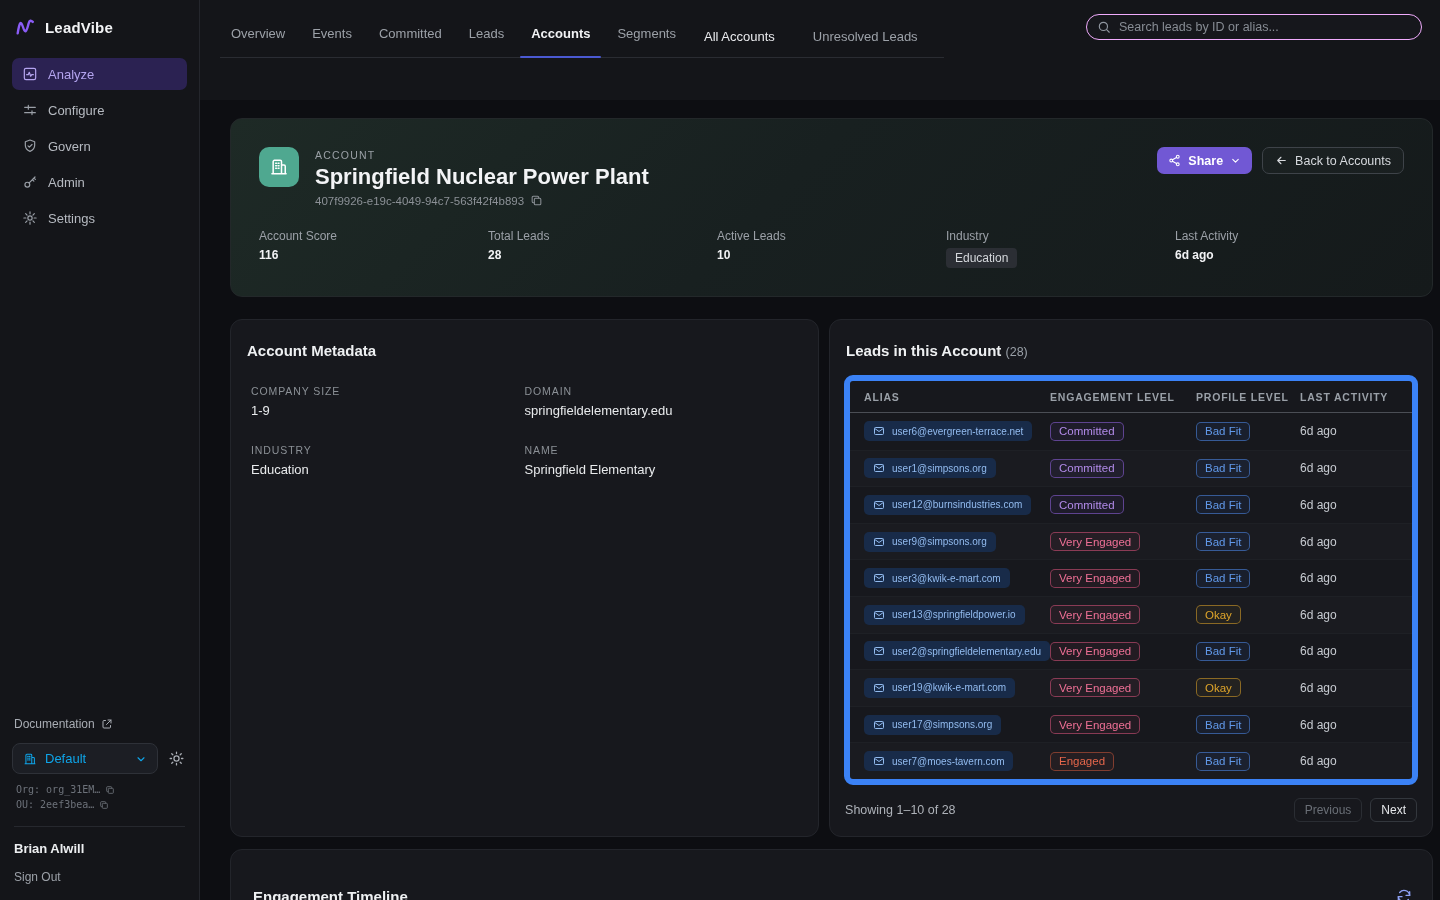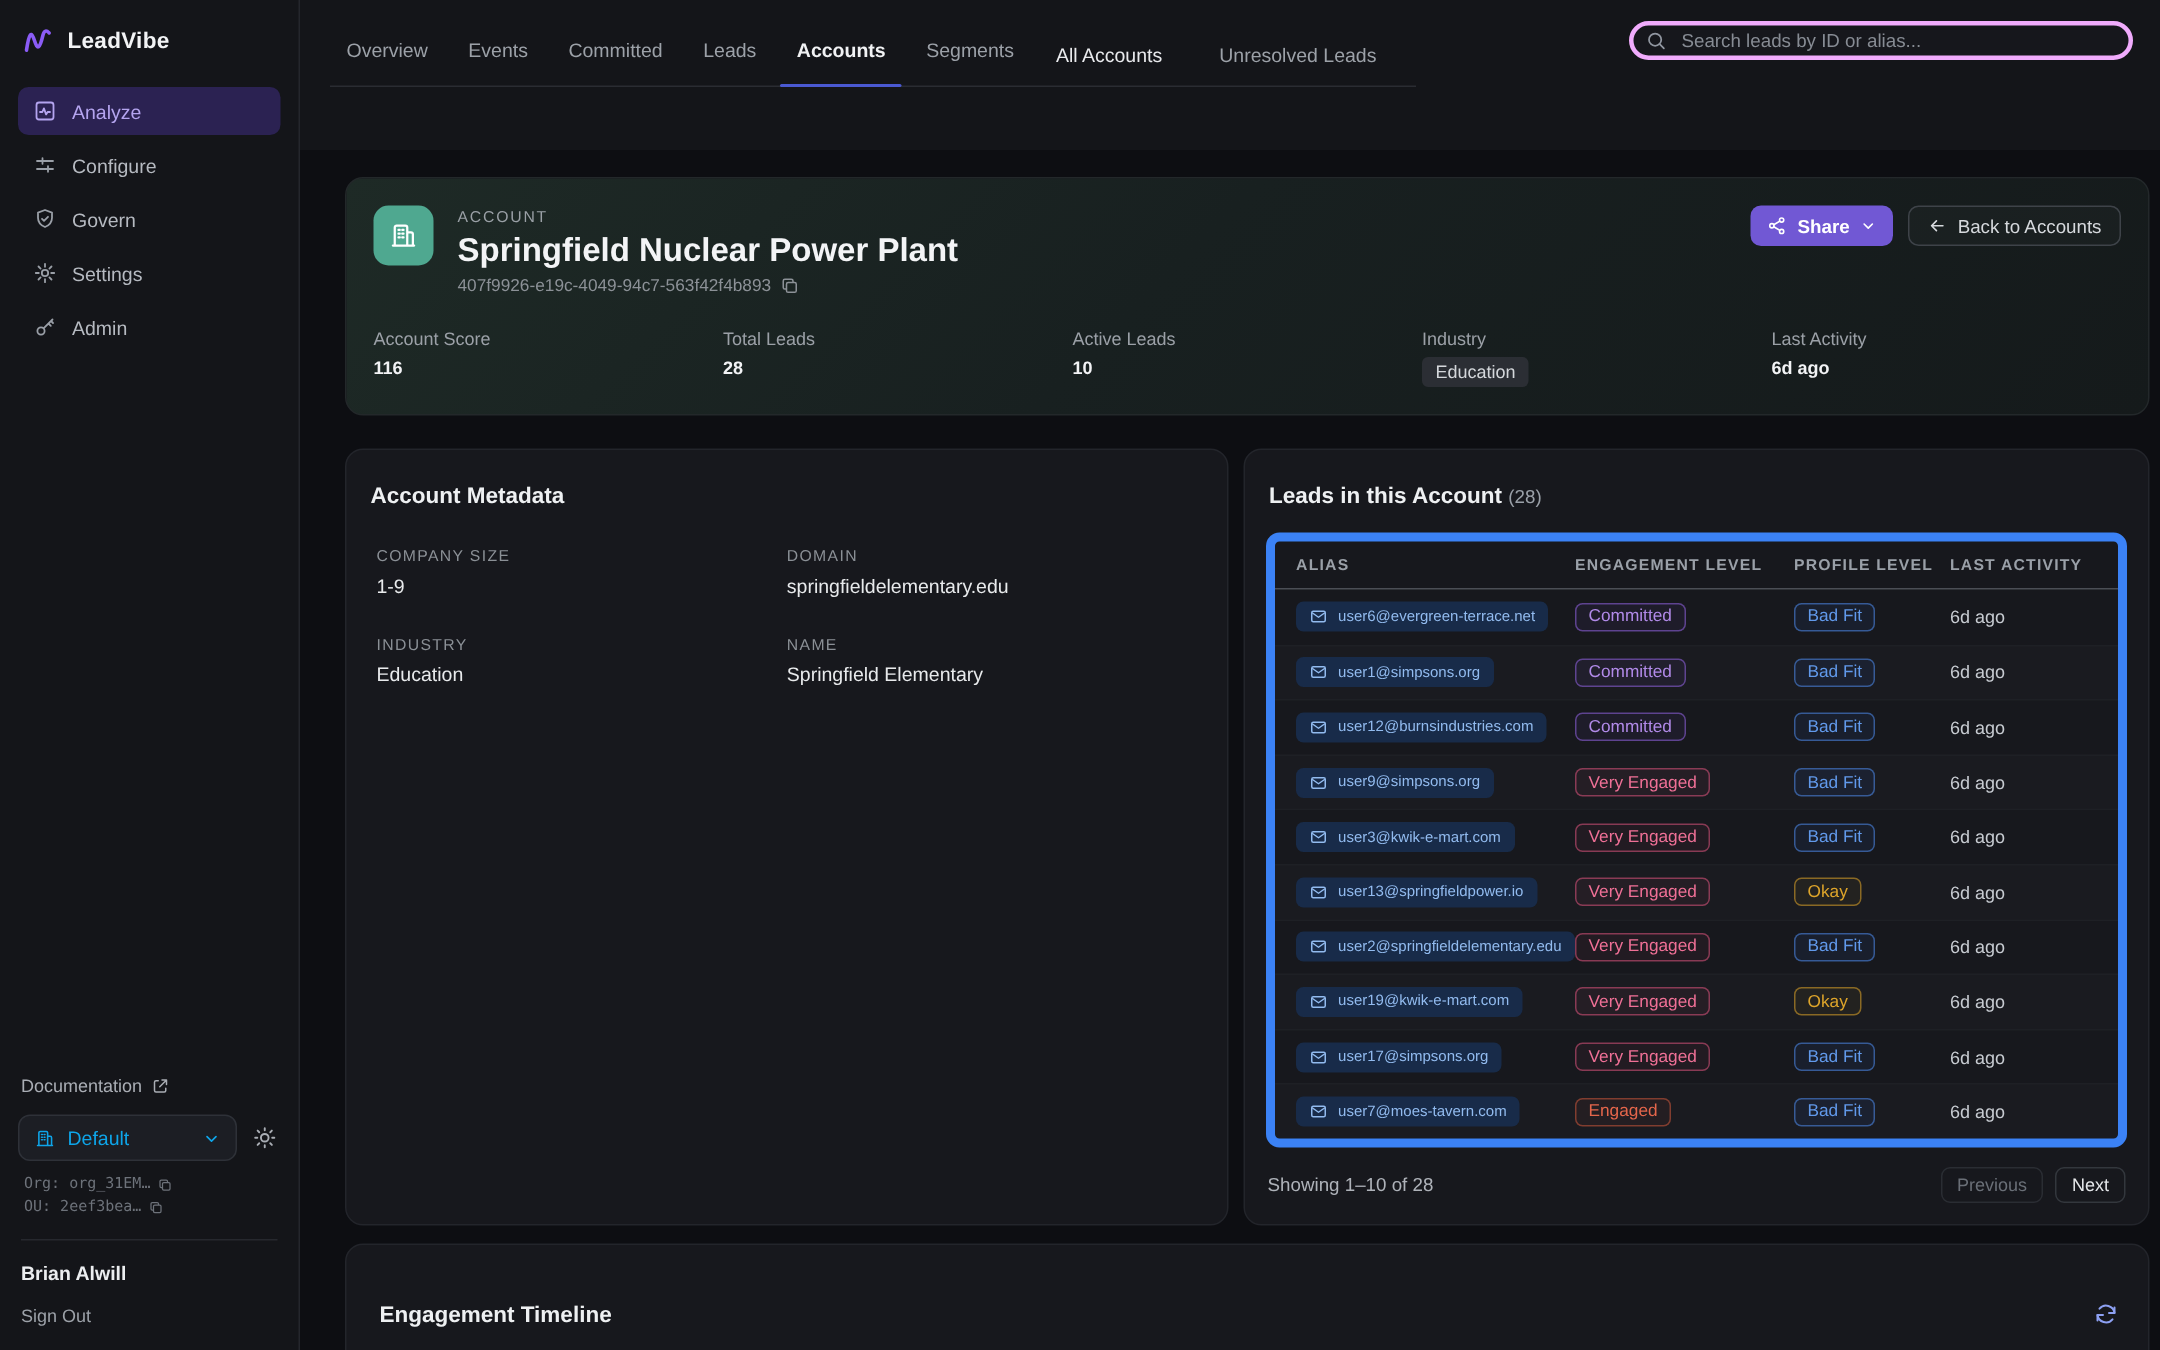--- a/index.html
+++ b/index.html
@@ -69,34 +69,34 @@
   }
   .subtabs-row { display:flex; border-bottom:1px solid #2a2c32; width:fit-content; margin-top:9px; }
   .subtab {
     background:none; border:none; color:#9ca1a8; font-size:13px;
     font-family:inherit; padding:6px 12px 13px 12px; margin-right:14px; cursor:pointer;
   }
   .subtab.active { color:#e9eaed; }
   .search-wrap { margin-left:auto; position:relative; }
   .search-input {
     width:336px; height:26px; border-radius:13px;
-    background:#16171c; border:3px solid #f0abfc;
+    background:#16171c; border:1px solid #f0abfc;
     color:#f9a8d4; font-size:12.5px; font-family:inherit;
     padding:0 12px 0 32px; outline:none;
   }
   .search-input::placeholder { color:#878c94; }
   .search-icon { position:absolute; left:11px; top:6px; color:#9096a0; }
 
   
   .content { flex:1; overflow:hidden; padding:18px 7px 0 30px; background:#0d0e12; }
 
   .account-card {
     background:linear-gradient(135deg,#1e2a26 0%, #182020 45%, #151a1b 100%);
     border:1px solid #23282a; border-radius:12px;
-    padding:18px; margin-bottom:22px;
+    padding:28px; margin-bottom:22px;
   }
   .ac-top { display:flex; align-items:flex-start; }
   .ac-icon {
     width:40px; height:40px; border-radius:10px; background:#4fa890;
     display:flex; align-items:center; justify-content:center; color:#fff;
     margin-right:16px; flex-shrink:0;
   }
   .ac-kicker { font-size:10.5px; letter-spacing:1.2px; color:#9aa0a6; padding-top:2px; }
   .ac-title { font-size:22px; font-weight:bold; color:#f3f4f6; margin-top:3px; }
   .ac-id-row { display:flex; align-items:center; gap:6px; margin-top:4px; color:#8c9197; font-size:11.5px; }
@@ -213,35 +213,35 @@
       <span>
         <svg width="16" height="16" viewBox="0 0 24 24" fill="none" stroke="currentColor" stroke-width="1.8" stroke-linejoin="round" stroke-linecap="round">
           <path d="M12 3l7 2.6v5.2c0 5-3.4 7.8-7 9.2-3.6-1.4-7-4.2-7-9.2V5.6z"></path>
             <path d="M9 11.8l2 2 4-4"></path>
         </svg>
       </span>
       <span>Govern</span>
     </div>
     <div class="nav-item">
       <span>
+        <svg width="16" height="16" viewBox="0 0 24 24" fill="none" stroke="currentColor" stroke-width="1.8" stroke-linecap="round" stroke-linejoin="round">
+          <circle cx="8" cy="16" r="3.6"></circle>
+            <path d="M10.8 13.2L19.5 4.5M15.5 8.5l2.3 2.3M18 6l2 2"></path>
+        </svg>
+      </span>
+      <span>Admin</span>
+    </div>
+    <div class="nav-item">
+      <span>
         <svg width="16" height="16" viewBox="0 0 24 24" fill="none" stroke="currentColor" stroke-width="1.8" stroke-linecap="round">
           <circle cx="12" cy="12" r="3.2"></circle>
           <path d="M12 2.8v3M12 18.2v3M2.8 12h3M18.2 12h3M5.5 5.5l2.1 2.1M16.4 16.4l2.1 2.1M18.5 5.5l-2.1 2.1M7.6 16.4l-2.1 2.1"></path>
         </svg>
       </span>
       <span>Settings</span>
-    </div>
-    <div class="nav-item">
-      <span>
-        <svg width="16" height="16" viewBox="0 0 24 24" fill="none" stroke="currentColor" stroke-width="1.8" stroke-linecap="round" stroke-linejoin="round">
-          <circle cx="8" cy="16" r="3.6"></circle>
-            <path d="M10.8 13.2L19.5 4.5M15.5 8.5l2.3 2.3M18 6l2 2"></path>
-        </svg>
-      </span>
-      <span>Admin</span>
     </div>
   </nav>
 
   <div class="sidebar-footer">
     <div class="doc-link">
       <span>Documentation</span>
       <span>
         <svg width="12" height="12" viewBox="0 0 24 24" fill="none" stroke="currentColor" stroke-width="2" stroke-linecap="round" stroke-linejoin="round">
           <path d="M9 5H6a2 2 0 00-2 2v11a2 2 0 002 2h11a2 2 0 002-2v-3M14 4h6v6M20 4l-9 9"></path>
         </svg>

